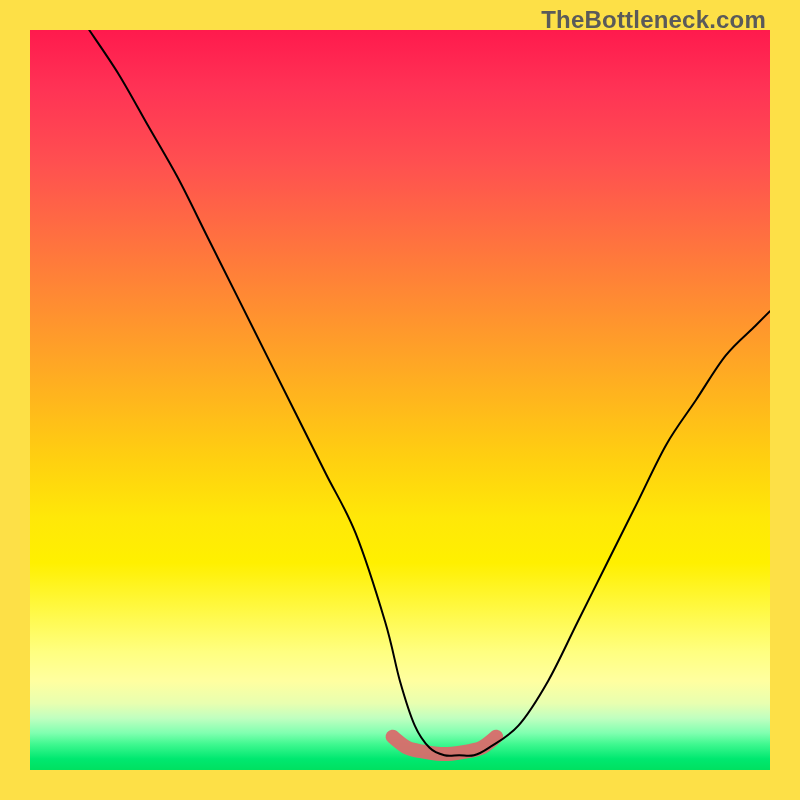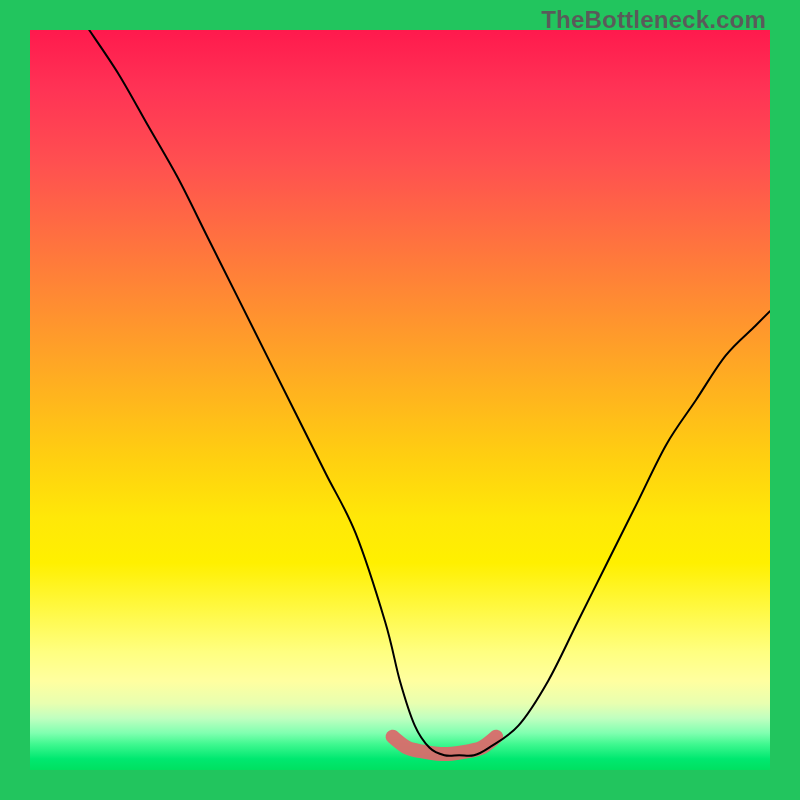--- a/index.html
+++ b/index.html
@@ -1,21 +1,21 @@
 <!DOCTYPE html>
 <html><head>
 <meta charset="utf-8">
 <style>
   * { margin: 0; padding: 0; box-sizing: border-box; }
   html, body { width: 800px; height: 800px; overflow: hidden; background: #000; }
   .chart-container {
     position: relative;
     width: 800px;
     height: 800px;
-    background: #22c55e;
+    background: #fde047;
   }
   .plot-area {
     position: absolute;
     left: 30px;
     top: 30px;
     width: 740px;
     height: 740px;
     background: linear-gradient(to bottom,
       #ff1a4d 0%,
       #ff3355 8%,

